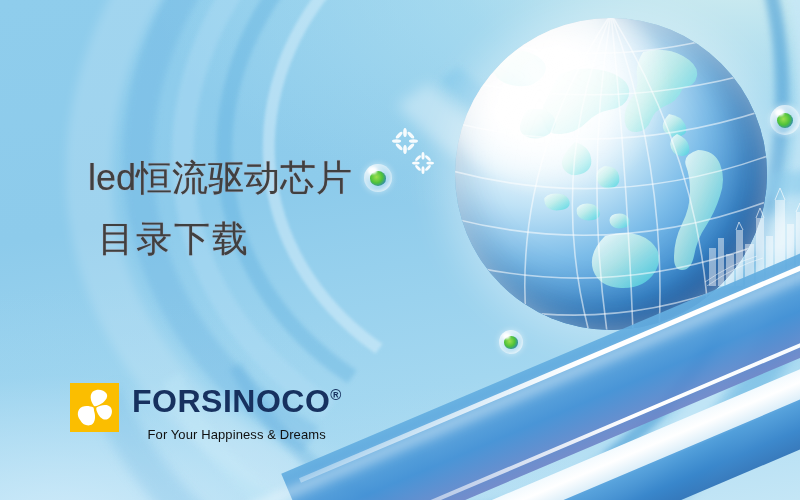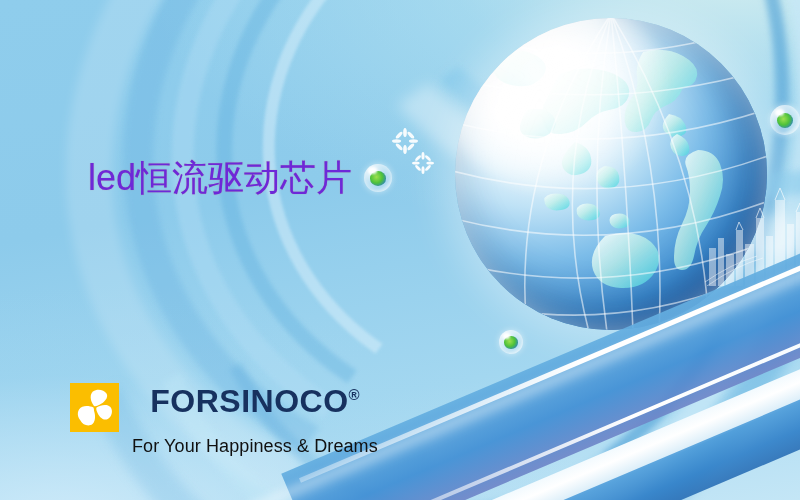--- a/index.html
+++ b/index.html
@@ -211,21 +211,21 @@
   }
   .bubble .gleam{
     position:absolute;left:16%;top:12%;width:30%;height:24%;
     border-radius:50%;background:rgba(255,255,255,.95);filter:blur(1px);
   }
 
   
   .headline{
     position:absolute;
     left:0;top:160px;width:420px;
-    color:#6d28d9;
+    color:#404040;
     line-height:1.02;
   }
   .headline .line{
     display:block;
     white-space:nowrap;
     text-shadow:0 0 1px rgba(250,40,0,.35);
   }
   .headline .line1{
     font-size:36px;
     padding-left:88px;
@@ -267,23 +267,23 @@
     line-height:1;
     white-space:nowrap;
   }
   .logo-word .reg{
     font-size:15px;
     vertical-align:super;
     letter-spacing:0;
   }
   .logo-tag{
     font-family:"Liberation Sans",sans-serif;
-    font-size:18px;
+    font-size:13px;
     color:#101010;
-    margin-top:19px;
+    margin-top:10px;
     letter-spacing:.1px;
     white-space:nowrap;
   }
 </style>
 </head>
 <body>
 
 <div id="poster">
 
   <div class="bg-base"></div>
@@ -439,20 +439,21 @@
     <div class="core"></div>
     <div class="gleam"></div>
   </div>
   <div class="bubble" style="left:499px;top:330px;width:24px;height:24px;">
     <div class="core"></div>
     <div class="gleam"></div>
   </div>
 
   <div class="headline">
     <span class="line line1"><span class="latin">led</span><span class="cjk">恒流驱动芯片</span></span>
+    <span class="line line2">目录下载</span>
   </div>
 
   <div class="logo">
     <div class="logo-mark">
       <svg viewBox="0 0 49 49" aria-hidden="true">
         <g fill="#ffffff">
           <path d="M24 23 C20 18 19.5 11.5 23 8.5 C27 5.2 34 6.5 36.5 10.5 C39 14.6 34 19.5 29.5 21.8 C27.5 22.8 25.6 23.6 24 23 Z"></path>
           <path d="M23.5 24.5 C18.8 22.5 12 22.2 9.2 26.2 C6.2 30.5 8.4 37 12.8 39 C17.3 41 21.4 36.6 23 32 C23.8 29.8 24.4 26.8 23.5 24.5 Z"></path>
           <path d="M26.5 24.5 C30.5 21.8 37.5 20.6 40.4 24 C43.4 27.6 41.8 34 37.8 36 C33.8 38 29.8 34.5 27.8 30.4 C26.7 28.2 25.8 26 26.5 24.5 Z"></path>
           <path d="M23.5 26.5 C25.5 31 26 38 22.5 41 C18.9 44 12.5 42 10.8 38 C9.1 34 13 30 17.5 28 C19.8 27 22 25.8 23.5 26.5 Z"></path>

